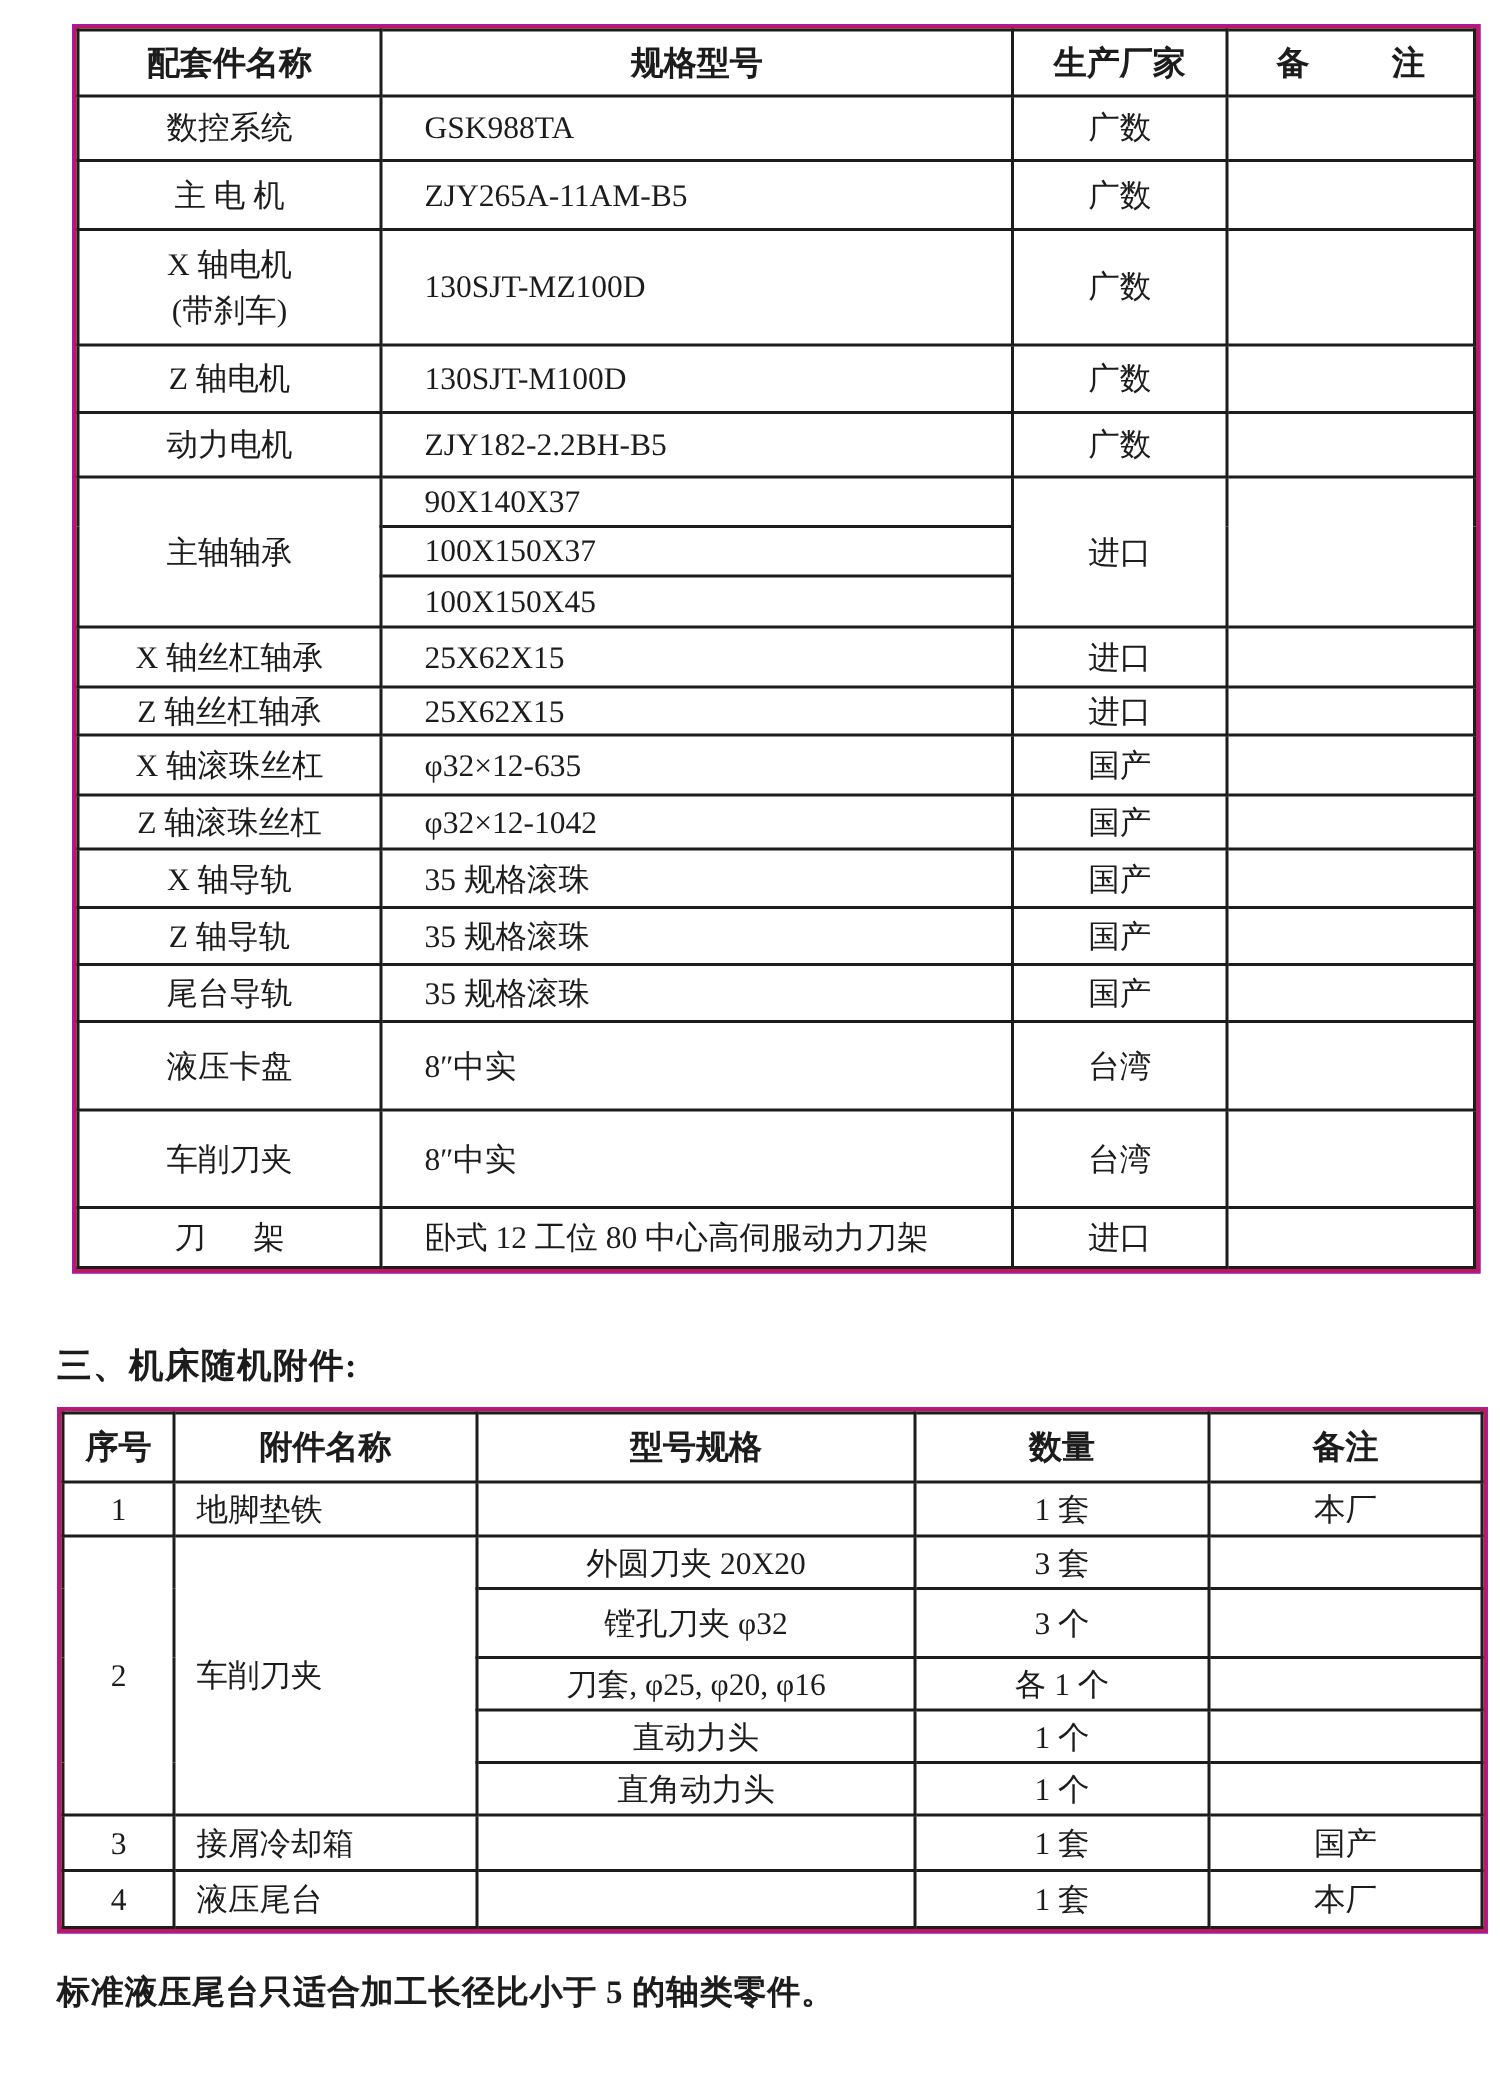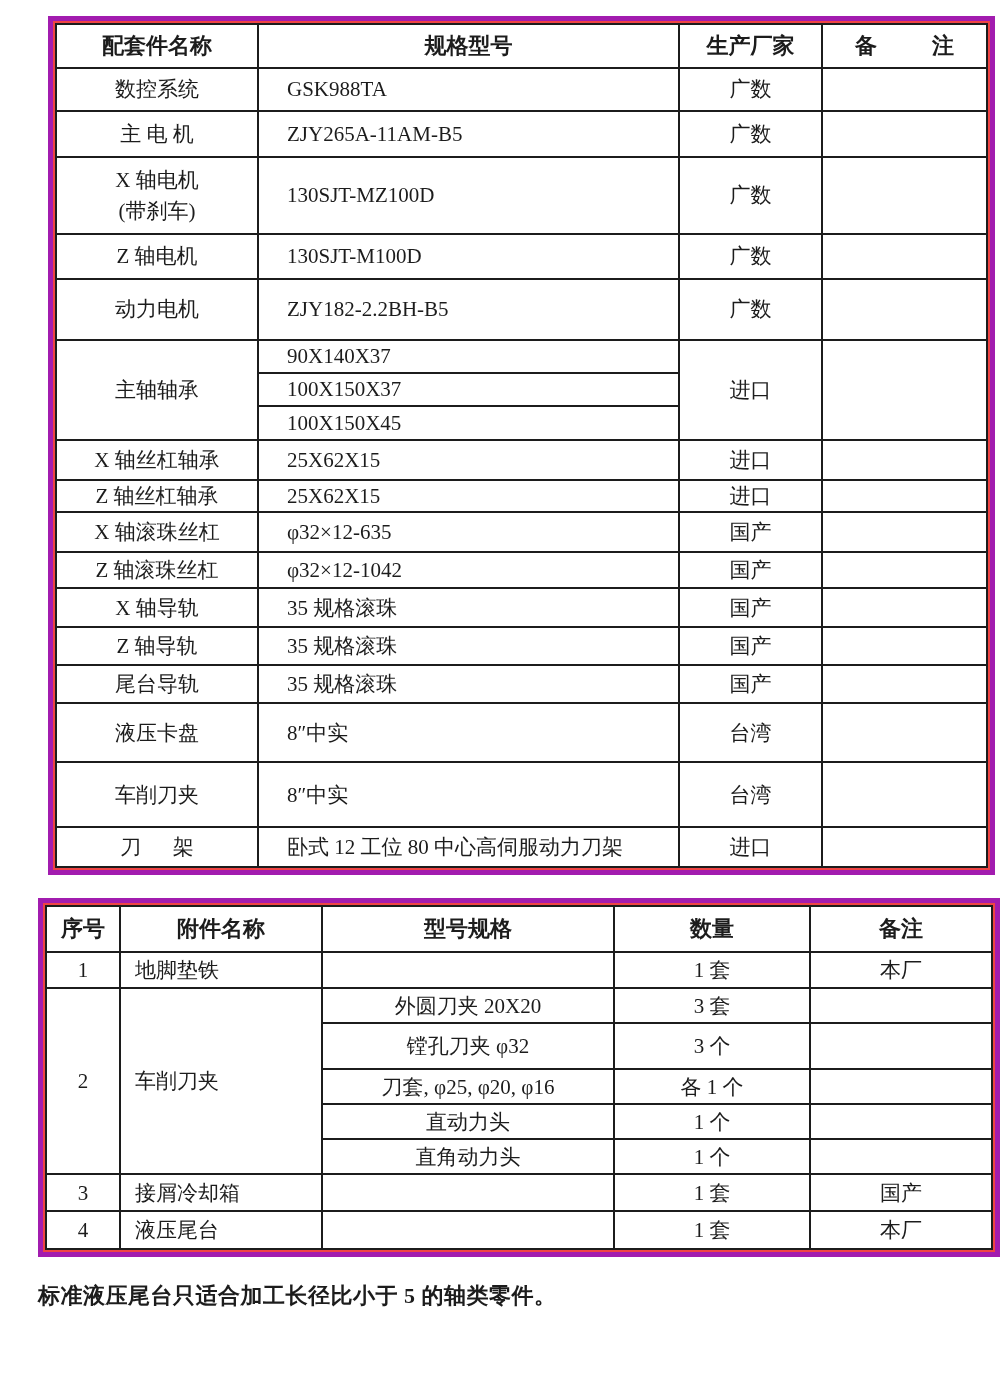--- a/index.html
+++ b/index.html
@@ -15,26 +15,26 @@
   .doc{padding:16px 12px 0 38px;}
   .sec-title{
     font-weight:bold;
     font-size:23px;
     margin:0 0 12px 0;
     letter-spacing:1px;
     white-space:pre-wrap;
   }
   .tbl-wrap{
     display:inline-block;
-    border:5px solid #a21caf;
+    border:1px solid #a21caf;
     padding:2px;
-    background:#ef4444;
+    background:#be185d;
   }
   .wrap1{margin-left:10px;}
-  .wrap2{margin-left:0;margin-top:17px;}
+  .wrap2{margin-left:0;}
   table{
     border-collapse:collapse;
     table-layout:fixed;
     background:#fff;
   }
   th,td{
     border:2px solid #1c1c1c;
     padding:0;
     overflow:hidden;
     font-weight:normal;
@@ -94,21 +94,21 @@
         <td class="spec1">130SJT-MZ100D</td>
         <td>广数</td>
         <td></td>
       </tr>
       <tr style="height:45px">
         <td>Z 轴电机</td>
         <td class="spec1">130SJT-M100D</td>
         <td>广数</td>
         <td></td>
       </tr>
-      <tr style="height:61px">
+      <tr style="height:43px">
         <td>动力电机</td>
         <td class="spec1">ZJY182-2.2BH-B5</td>
         <td>广数</td>
         <td></td>
       </tr>
       <tr style="height:33px">
         <td rowspan="3">主轴轴承</td>
         <td class="spec1">90X140X37</td>
         <td rowspan="3">进口</td>
         <td rowspan="3"></td>
@@ -176,20 +176,21 @@
       <tr style="height:40px">
         <td>刀      架</td>
         <td class="spec1">卧式 12 工位 80 中心高伺服动力刀架</td>
         <td>进口</td>
         <td></td>
       </tr>
     </tbody>
       </table>
   </div>
 
+  <div class="sec-title" style="margin-top:40px;">三、机床随机附件:</div>
 
   <div class="tbl-wrap wrap2">
     <table class="t2">
       <colgroup>
         <col style="width:74px">
           <col style="width:202px">
           <col style="width:292px">
           <col style="width:196px">
           <col style="width:182px">
       </colgroup>

